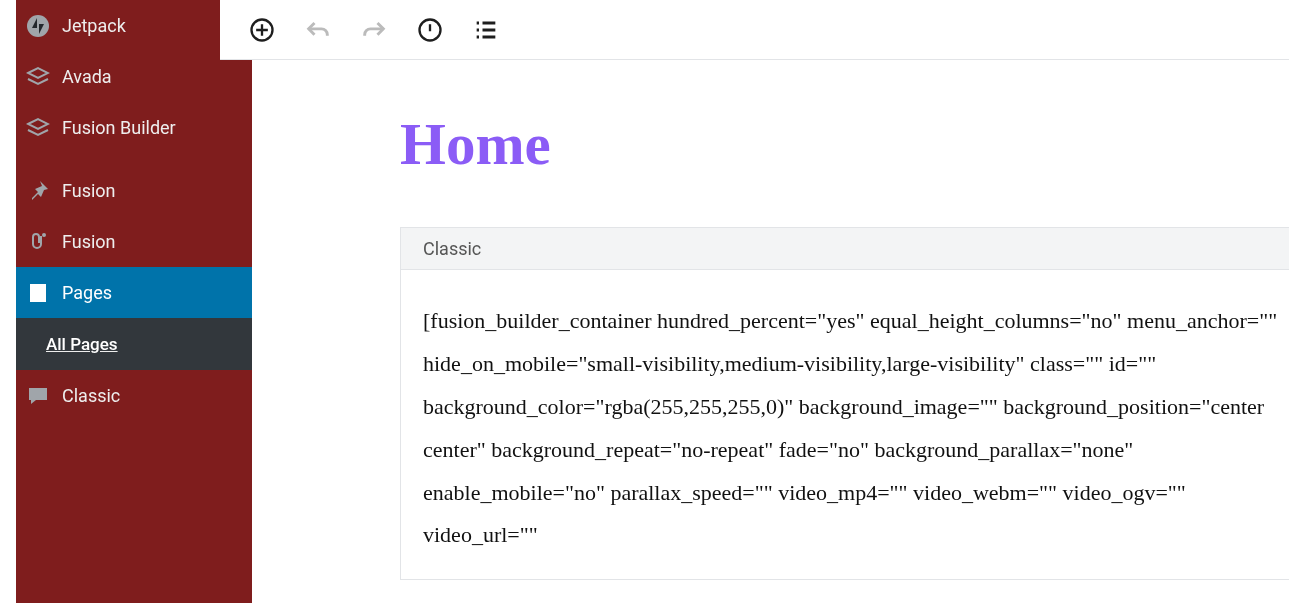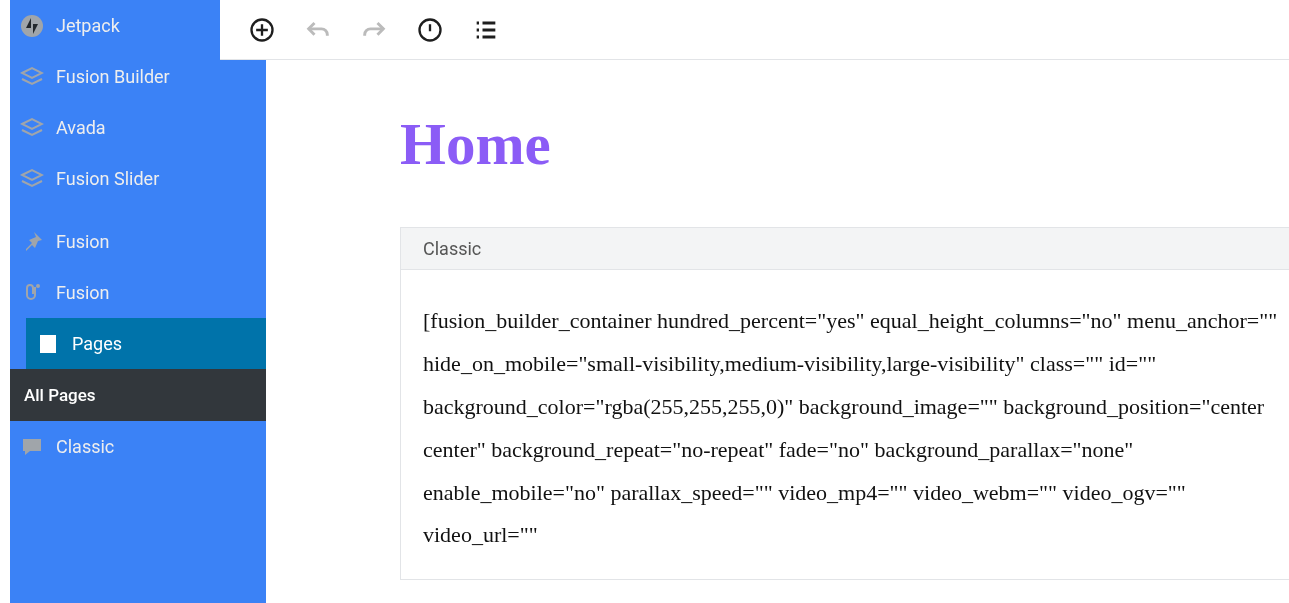--- a/index.html
+++ b/index.html
@@ -5,24 +5,24 @@
 * { margin: 0; padding: 0; box-sizing: border-box; }
 body {
   font-family: -apple-system, BlinkMacSystemFont, "Segoe UI", Roboto, sans-serif;
   background: #fff;
   overflow: hidden;
   width: 1289px;
   height: 603px;
 }
 .sidebar {
   position: absolute;
-  left: 10px; top: 0;
-  width: 256px;
+  left: 16px; top: 0;
+  width: 236px;
   height: 603px;
-  background: #3b82f6;
+  background: #7f1d1d;
   color: #eee;
 }
 .sidebar-item {
   display: flex;
   align-items: center;
   padding: 0 10px;
   height: 51px;
   cursor: pointer;
   color: #eee;
   font-size: 18px;
@@ -33,37 +33,37 @@
   margin-right: 12px;
   color: #a0a5aa;
   display: inline-flex;
   align-items: center;
   justify-content: center;
 }
 .sidebar-item.active {
   background: #0073aa;
   color: #fff;
   position: relative;
-  margin-left: 16px;
 }
 .sidebar-item.active .icon { color: #fff; }
 .sidebar-item.active::after {
   content: "";
   position: absolute;
   right: -10px;
   top: 50%;
   transform: translateY(-50%);
   width: 0; height: 0;
   border-top: 10px solid transparent;
   border-bottom: 10px solid transparent;
   border-right: 10px solid #fff;
 }
 .submenu {
   background: #32373c;
-  padding: 8px 0;
+  padding: 8px 16px;
+  text-decoration: underline;
 }
 .submenu-item {
   padding: 8px 14px;
   font-size: 17px;
   color: #eee;
   cursor: pointer;
 }
 .submenu-item.current { color: #fff; font-weight: 500; }
 .submenu-item.muted { color: #a0a5aa; }
 .sidebar-gap { height: 12px; }
@@ -136,42 +136,33 @@
   </div>
 
 
   <div class="sidebar-item">
     <span class="icon">
       <svg viewBox="0 0 24 24" fill="none" stroke="currentColor" stroke-width="2">
           <path d="M2 8l10-5 10 5-10 5z"></path>
           <path d="M2 14l10 5 10-5"></path>
         </svg>
     </span>
-    <span>Fusion Builder</span>
+    <span>Avada</span>
   </div>
 
   <div class="sidebar-item">
     <span class="icon">
       <svg viewBox="0 0 24 24" fill="none" stroke="currentColor" stroke-width="2">
           <path d="M2 8l10-5 10 5-10 5z"></path>
           <path d="M2 14l10 5 10-5"></path>
         </svg>
     </span>
-    <span>Avada</span>
-  </div>
-
-  <div class="sidebar-item">
-    <span class="icon">
-      <svg viewBox="0 0 24 24" fill="none" stroke="currentColor" stroke-width="2">
-          <path d="M2 8l10-5 10 5-10 5z"></path>
-          <path d="M2 14l10 5 10-5"></path>
-        </svg>
-    </span>
-    <span>Fusion Slider</span>
-  </div>
+    <span>Fusion Builder</span>
+  </div>
+
 
   <div class="sidebar-gap"></div>
 
   <div class="sidebar-item">
     <span class="icon">
       <svg viewBox="0 0 24 24" fill="currentColor">
           <path d="M14 2l8 8-4 1-3 7-3-3-6 6 0-2 6-6-3-3 7-3z"></path>
         </svg>
     </span>
     <span>Fusion</span>

